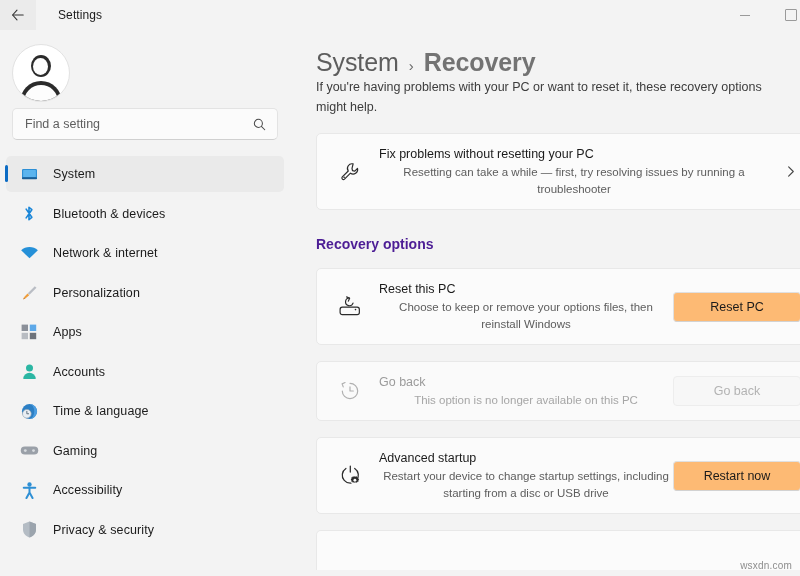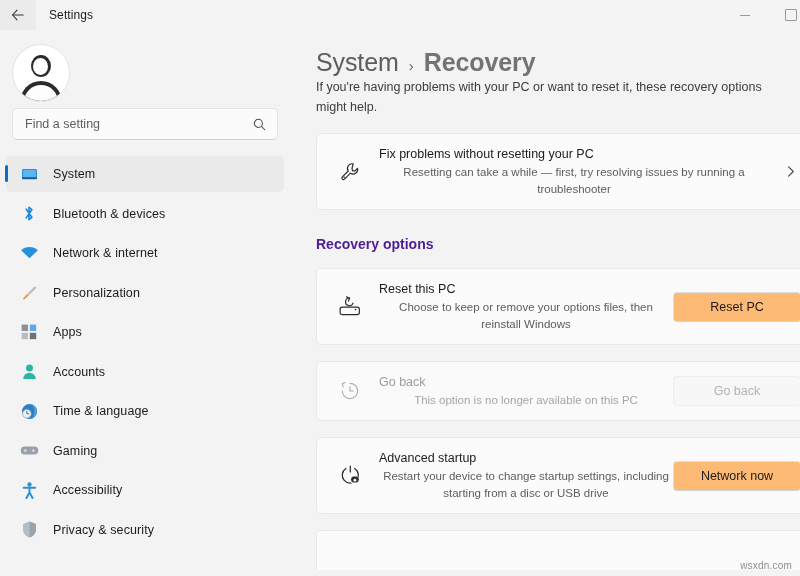--- a/index.html
+++ b/index.html
@@ -41,21 +41,21 @@
     display: flex;
     align-items: center;
     justify-content: center;
     background: #ebebeb;
     cursor: pointer;
   }
   .back-btn svg { display:block; }
   .titlebar-title {
     font-size: 12px;
     color: #1b1b1b;
-    margin-left: 13px;
+    margin-left: 22px;
     letter-spacing: .1px;
   }
   .caption-buttons {
     position: absolute;
     right: -14px;
     top: 0;
     height: 30px;
     display: flex;
   }
   .caption-btn {
@@ -563,21 +563,21 @@
             <path d="M11.8 2.2 V8.4" fill="none" stroke="#2b2b2b" stroke-width="1.3" stroke-linecap="round"></path>
             <circle cx="16.6" cy="17" r="4.6" fill="#fbfbfb"></circle>
             <path d="M16.6 12.8 l1 .5 1.1-.5 .6 1.1 1.2 .2 -.3 1.2 .8 .9 -.8 .9 .3 1.2 -1.2 .2 -.6 1.1 -1.1-.5 -1 .5 -1-.5 -1.1 .5 -.6-1.1 -1.2-.2 .3-1.2 -.8-.9 .8-.9 -.3-1.2 1.2-.2 .6-1.1 1.1 .5 Z" fill="#2b2b2b"></path>
             <circle cx="16.6" cy="17" r="1.5" fill="#fbfbfb"></circle>
           </svg>
         </span>
         <span class="card-text">
           <span class="card-title" style="display:block">Advanced startup</span>
           <span class="card-sub" style="display:block">Restart your device to change startup settings, including starting from a disc or USB drive</span>
         </span>
-        <button class="action-btn">Network now</button>
+        <button class="action-btn">Restart now</button>
       </div>
 
       <div class="stub-card"></div>
 
     </div>
   </div>
 
   <div class="watermark">wsxdn.com</div>
 </div>
 

